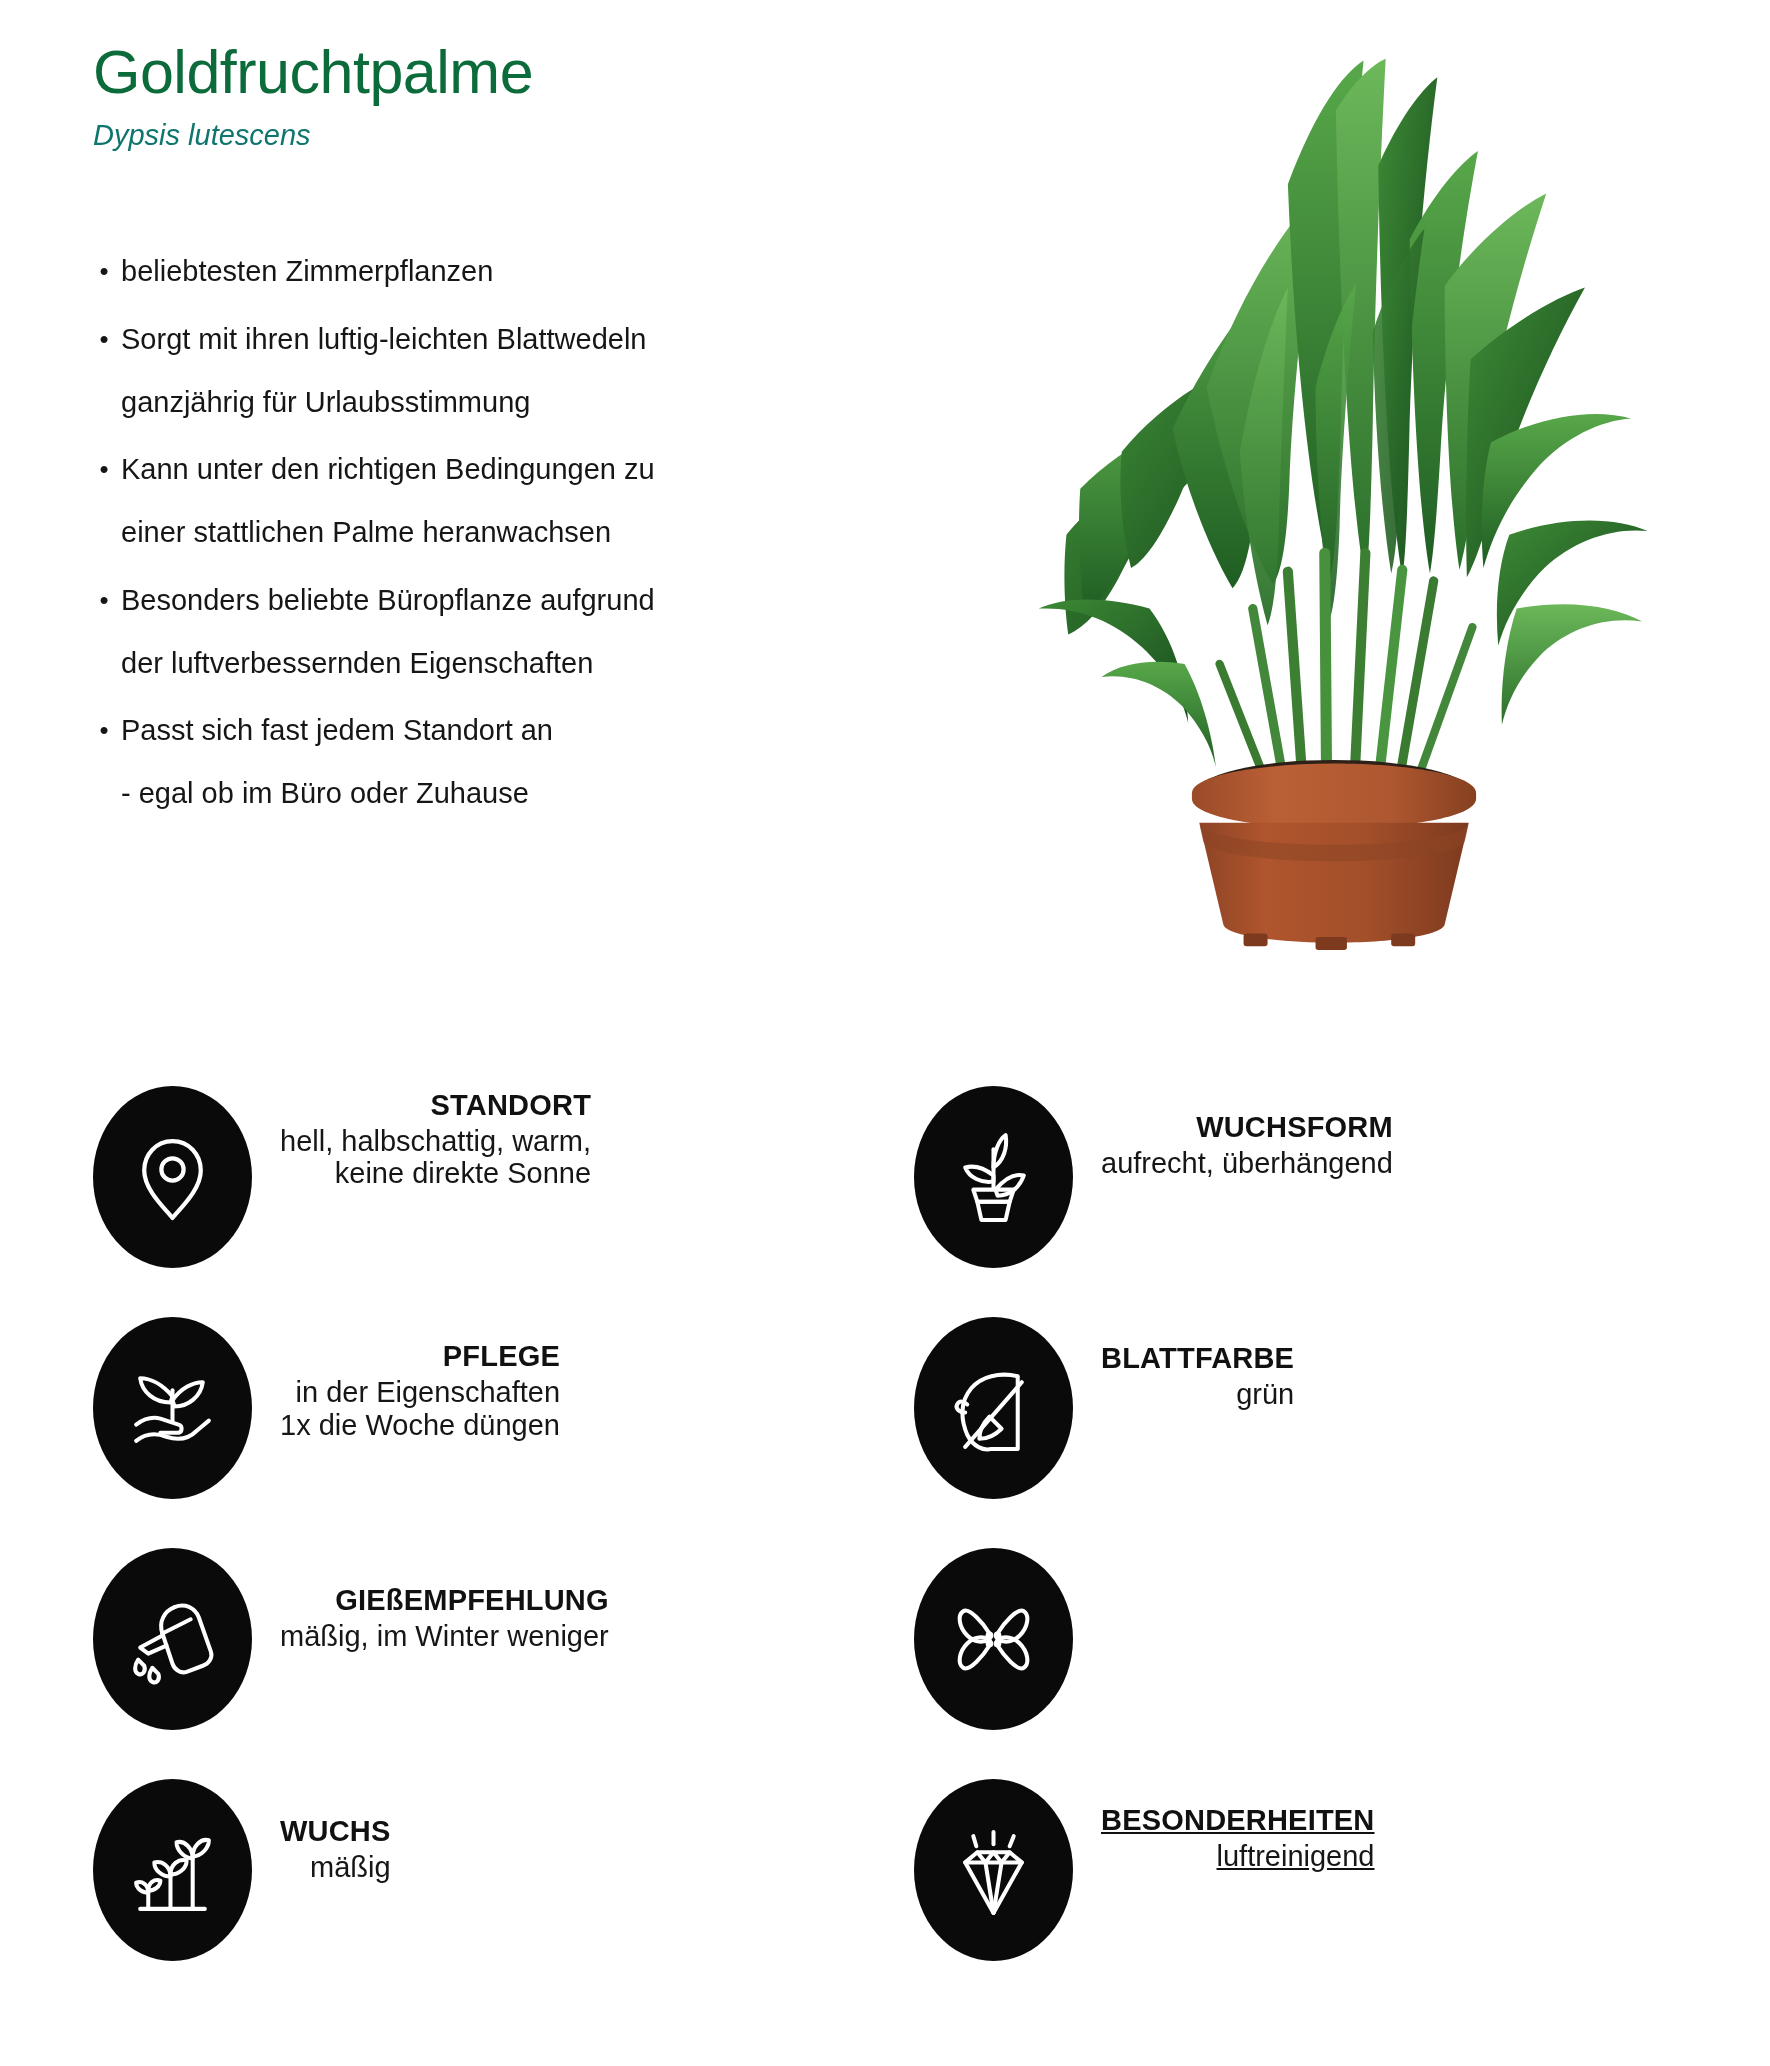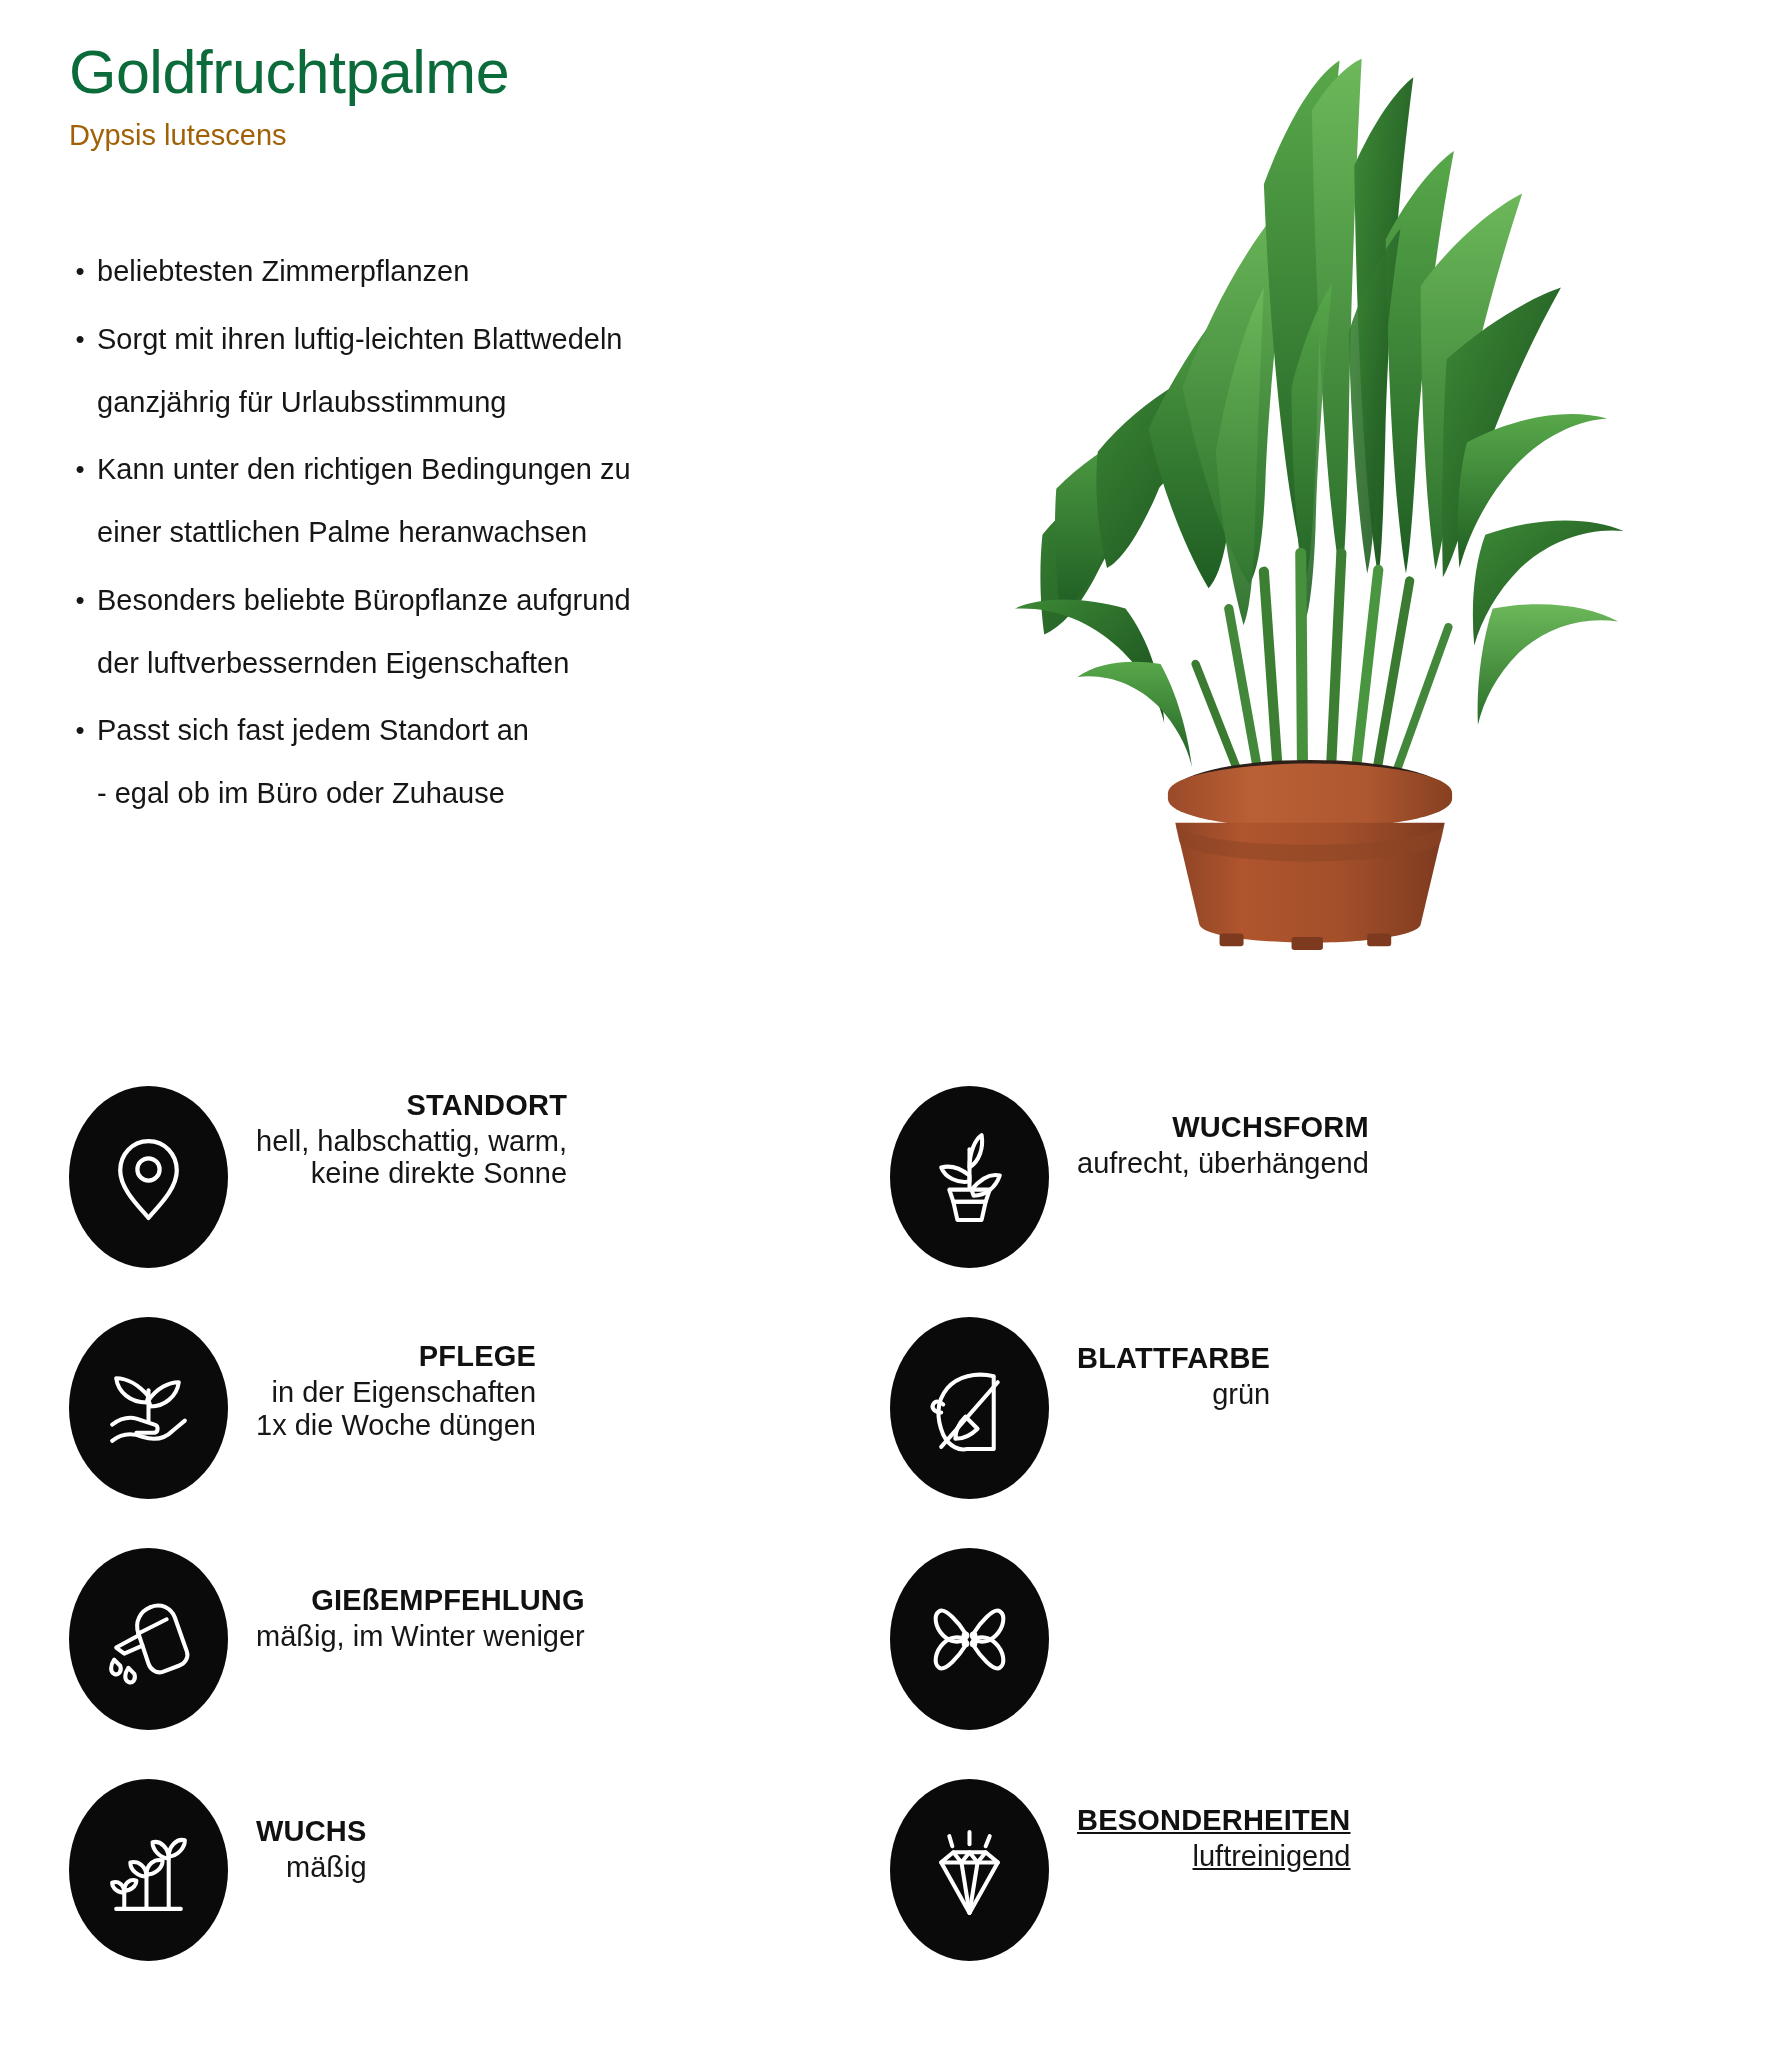--- a/index.html
+++ b/index.html
@@ -5,36 +5,36 @@
 <style>
   html,body{margin:0;padding:0;}
   body{
     width:1771px;height:2066px;
     background:#ffffff;
     font-family:"Liberation Sans", sans-serif;
     color:#111111;
     overflow:hidden;
     position:relative;
   }
-  .page{position:relative;width:1582px;height:2066px;}
+  .page{position:relative;width:1582px;height:2066px;margin-left:24px;}
 
   
   .header{position:absolute;left:69px;top:42px;width:899px;}
   .title{
     font-size:61px;line-height:1.0;
     font-weight:400;
     color:#0b6b3a;
     letter-spacing:-0.5px;
     white-space:nowrap;
   }
   .subtitle{
     margin-top:18.4px;
     font-size:29px;line-height:1.0;
-    font-weight:400;
-    color:#a16207;
+    font-style:italic;font-weight:400;
+    color:#0f766e;
   }
 
   
   .bullets{position:absolute;left:69px;top:240px;width:830px;}
   .bullet{
     display:flex;align-items:flex-start;
     margin-bottom:4.6px;
   }
   .bullet-dot{
     width:28px;flex:0 0 28px;

